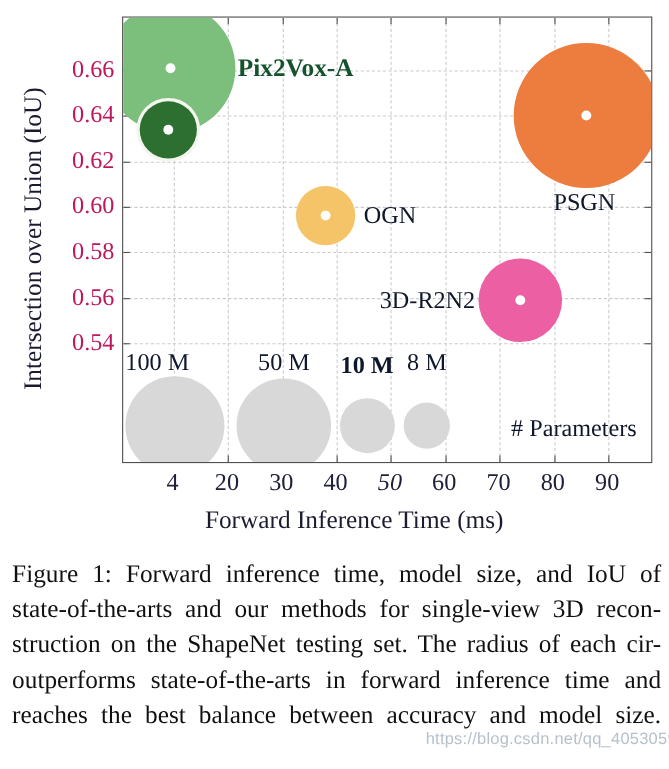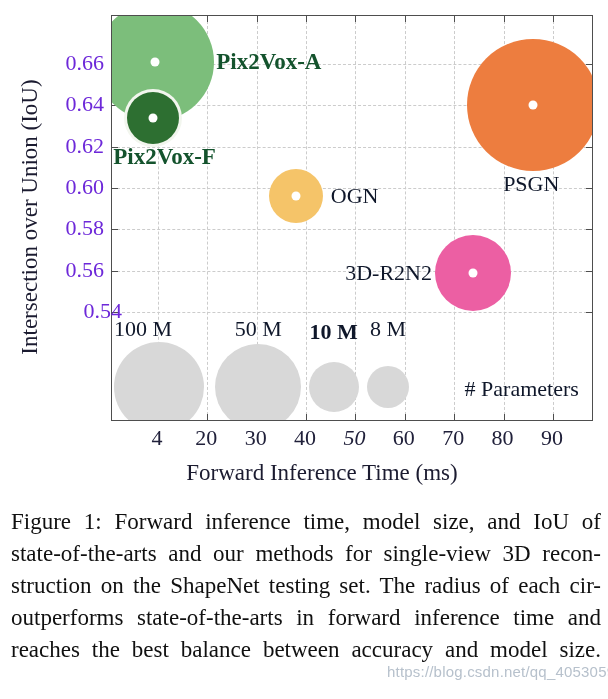--- a/index.html
+++ b/index.html
@@ -16,21 +16,21 @@
   .grid-h { position:absolute; left:0; right:0; height:0; border-top:1px dashed #cccccc; }
   .tickmark { position:absolute; background:#4e4e4e; }
   .bubble { position:absolute; border-radius:50%; }
   .dot { position:absolute; left:50%; top:50%; width:9px; height:9px; border-radius:50%;
          background:#ffffff; transform:translate(-50%,-50%); }
   .plot-label { position:absolute; font-size:22px; line-height:24px; color:#0f172a;
                 white-space:nowrap; }
   .plot-label.bold { font-weight:bold; font-size:23px; color:#14532d; }
   .xtick-label { position:absolute; font-size:22px; color:#20203a; transform:translateX(-50%); }
   .ytick-label { position:absolute; width:66px; text-align:right; font-size:22px;
-                 color:#6d28d9; transform:translateY(-50%); }
+                 color:#be185d; transform:translateY(-50%); }
   .axis-label { position:absolute; font-size:23px; color:#1b1b30; white-space:nowrap; }
   #xlabel { left:322px; top:460px; transform:translateX(-50%); }
   #ylabel { left:30px; top:217px; transform:translate(-50%,-50%) rotate(-90deg); }
   #caption { position:absolute; left:0; top:506px; width:608px; box-sizing:border-box;
              padding:0 7px 0 11px; font-size:23px; line-height:32px; color:#101010; }
   .caption-line { text-align:justify; text-align-last:justify; }
   #watermark { position:absolute; left:387px; top:663px; font-family:"Liberation Sans",sans-serif;
                font-size:15px; letter-spacing:0.2px; color:#b7c1cc; white-space:nowrap; }
 </style>
 </head>
@@ -105,21 +105,20 @@
         <div class="bubble" style="left: 157.198px; top: 153.246px; width: 54px; height: 54px; background: rgb(245, 196, 105);">
           <div class="dot" style="background: rgb(255, 255, 255);"></div>
         </div>
         <div class="bubble" style="left: 355.235px; top: 23.0872px; width: 132px; height: 132px; background: rgb(237, 125, 63);">
           <div class="dot" style="background: rgb(255, 255, 255);"></div>
         </div>
         <div class="bubble" style="left: 322.988px; top: 218.903px; width: 76px; height: 76px; background: rgb(236, 95, 163);">
           <div class="dot" style="background: rgb(255, 255, 255);"></div>
         </div>
         <div class="plot-label bold" style="top: 45.5795px; left: 104.198px; transform: translateY(-50%);">Pix2Vox-A</div>
-        <div class="plot-label bold" style="top: 140.882px; left: 1.23457px; transform: translateY(-50%);">Pix2Vox-F</div>
         <div class="plot-label" style="top: 180.246px; left: 218.765px; transform: translateY(-50%);">OGN</div>
         <div class="plot-label" style="top: 167.815px; left: 419.259px; transform: translate(-50%, -50%);">PSGN</div>
         <div class="plot-label" style="top: 256.903px; right: 160px; transform: translateY(-50%);">3D-R2N2</div>
       </div>
     <div id="xlabel" class="axis-label">Forward Inference Time (ms)</div>
     <div id="ylabel" class="axis-label">Intersection over Union (IoU)</div>
   <div class="xtick-label" style="left: 156.926px; top: 425px;">4</div>
       <div class="xtick-label" style="left: 206.309px; top: 425px;">20</div>
       <div class="xtick-label" style="left: 255.691px; top: 425px;">30</div>
       <div class="xtick-label" style="left: 305.074px; top: 425px;">40</div>
@@ -127,21 +126,21 @@
       <div class="xtick-label" style="left: 403.84px; top: 425px;">60</div>
       <div class="xtick-label" style="left: 453.222px; top: 425px;">70</div>
       <div class="xtick-label" style="left: 502.605px; top: 425px;">80</div>
       <div class="xtick-label" style="left: 551.988px; top: 425px;">90</div>
       <div class="ytick-label" style="left: 38px; top: 62.6513px;">0.66</div>
       <div class="ytick-label" style="left: 38px; top: 104.087px;">0.64</div>
       <div class="ytick-label" style="left: 38px; top: 145.523px;">0.62</div>
       <div class="ytick-label" style="left: 38px; top: 186.959px;">0.60</div>
       <div class="ytick-label" style="left: 38px; top: 228.395px;">0.58</div>
       <div class="ytick-label" style="left: 38px; top: 269.831px;">0.56</div>
-      <div class="ytick-label" style="left: 38px; top: 311.267px; padding-left: 18px;">0.54</div>
+      <div class="ytick-label" style="left: 38px; top: 311.267px;">0.54</div>
     </div>
 
   <div id="caption">
     <div class="caption-line">Figure 1: Forward inference time, model size, and IoU of</div>
     <div class="caption-line">state-of-the-arts and our methods for single-view 3D recon-</div>
     <div class="caption-line">struction on the ShapeNet testing set. The radius of each cir-</div>
     <div class="caption-line">outperforms state-of-the-arts in forward inference time and</div>
     <div class="caption-line">reaches the best balance between accuracy and model size.</div>
   </div>
 

